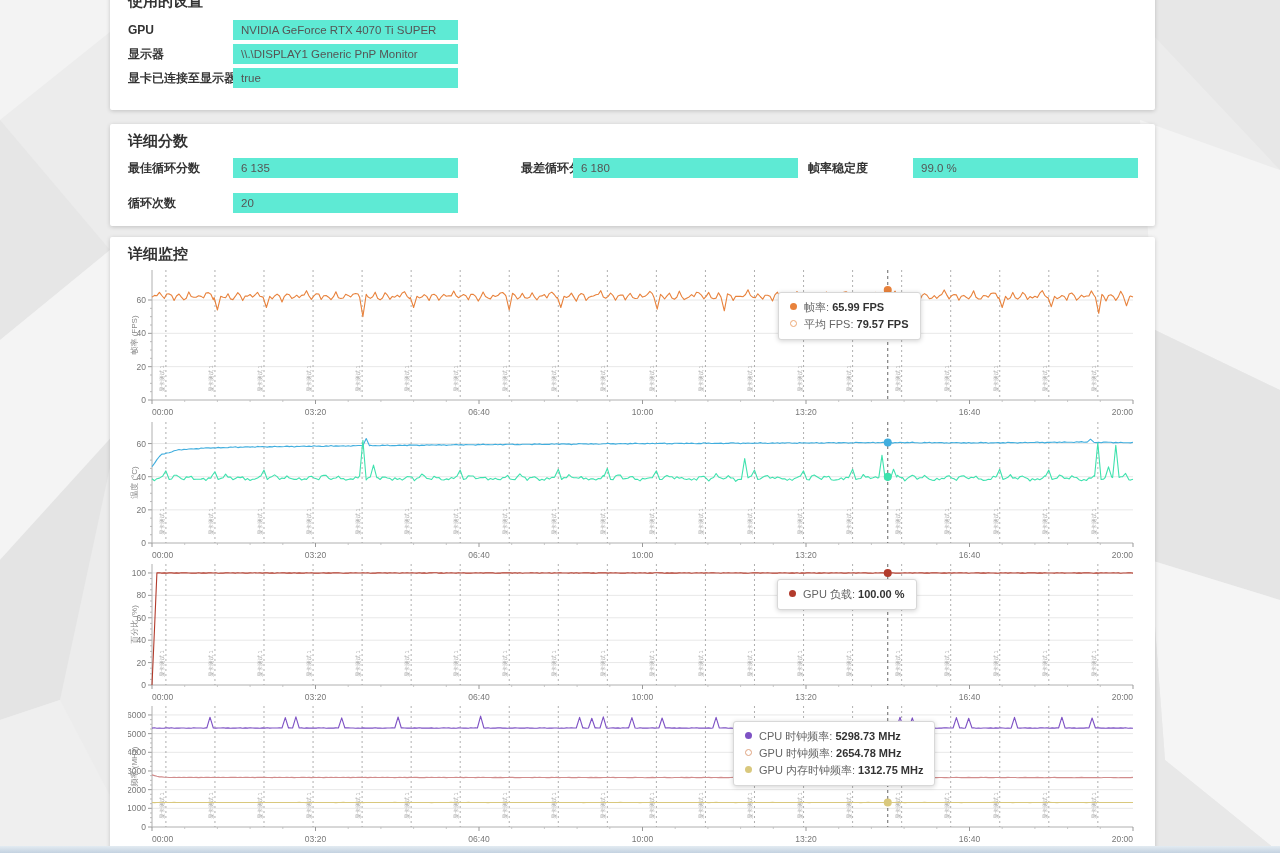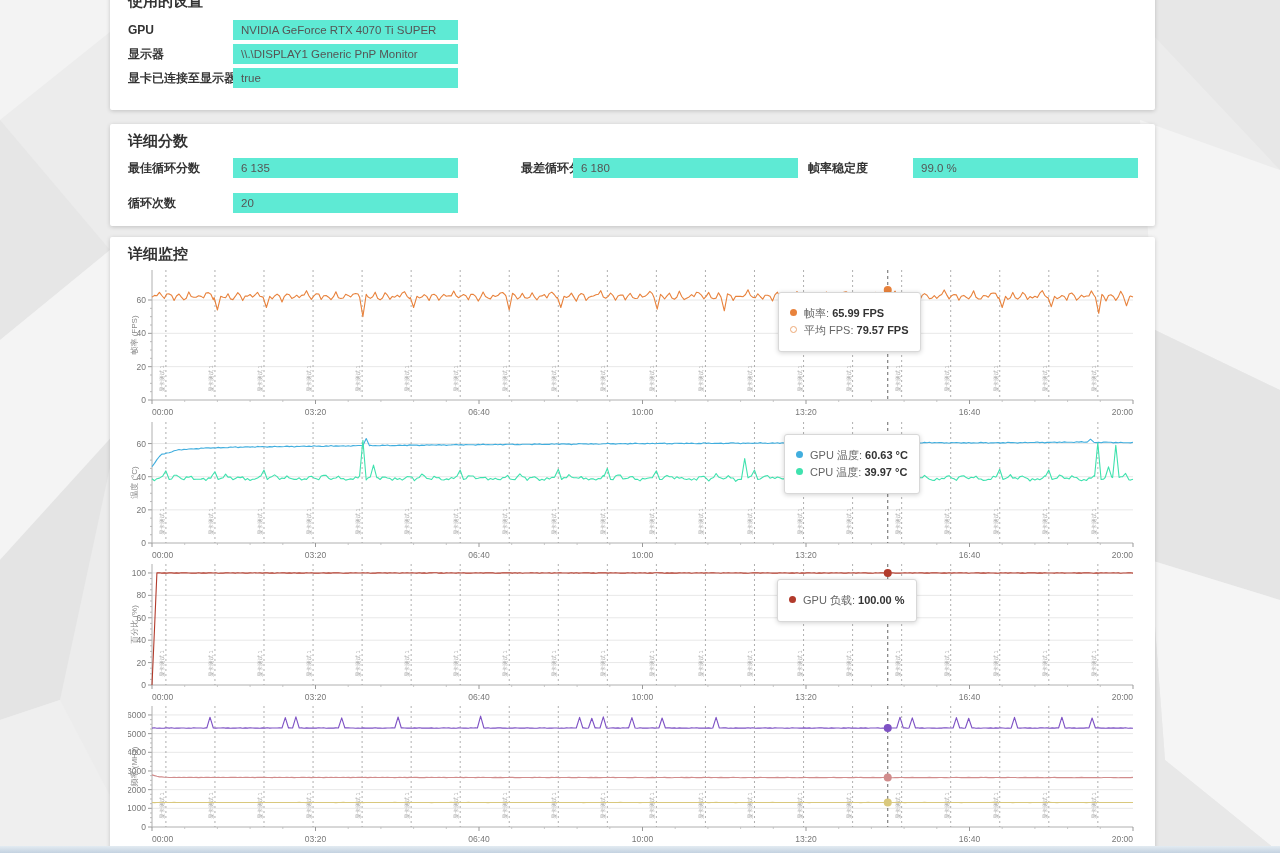--- a/index.html
+++ b/index.html
@@ -13,21 +13,21 @@
   .kv label{position:absolute;left:18px;top:0;line-height:20px;font-size:12px;font-weight:bold;color:#333;white-space:nowrap;}
   .kv .val{position:absolute;left:123px;top:0;width:225px;height:20px;box-sizing:border-box;
     background:#5eead4;font-size:11.5px;color:#555;line-height:20px;padding-left:8px;white-space:nowrap;overflow:hidden;}
   .kv.c2 label{left:373px;margin-left:38px;} .kv.c2 .val{left:463px;}
   .kv.c3 label{left:698px;} .kv.c3 .val{left:803px;}
   .charts{position:absolute;top:33px;left:0;right:0;}
   .chart-row{position:relative;width:100%;}
   .chart-row svg{display:block;margin-left:18px;}
   .h1{height:152px;} .h2{height:142px;}
   .tooltip{position:absolute;background:#fff;border:1px solid #d8d8d8;border-radius:3px;
-    box-shadow:0 1px 5px rgba(0,0,0,.18);padding:12px 11px;font-size:11px;color:#666;
+    box-shadow:0 1px 5px rgba(0,0,0,.18);padding:6px 11px;font-size:11px;color:#666;
     white-space:nowrap;z-index:3;}
   .tt-row{line-height:17px;}
   .tt-row b{color:#333;}
   .dot{display:inline-block;width:7px;height:7px;border-radius:50%;margin-right:7px;vertical-align:1px;}
   .dot.hollow{width:5px;height:5px;background:#fff !important;border:1.5px solid;}
   .bottom-bar{position:absolute;left:0;right:0;bottom:0;height:7px;z-index:4;
     background:linear-gradient(#e3ebf2,#c3d2e0);}
 </style>
 </head>
 <body>
@@ -303,24 +303,20 @@
           <text font-size="5.5" fill="#aaa" transform="translate(918.7975,113) rotate(-90)">显卡测试 1</text>
           <line x1="969.8475" x2="969.8475" y1="0" y2="121" stroke="#9a9a9a" stroke-width="0.8" stroke-dasharray="2 3"></line>
           <text font-size="5.5" fill="#aaa" transform="translate(967.8475,113) rotate(-90)">显卡测试 1</text>
           <text font-size="8" fill="#888" text-anchor="middle" transform="translate(9,60.5) rotate(-90)">温度 (°C)</text>
           <path d="M24.0 44.7L26.5 41.4L28.9 37.6L31.4 34.5L33.8 32.1L36.3 32.0L38.7 31.0L41.2 30.8L43.6 29.9L46.1 28.8L48.5 28.3L51.0 27.5L53.4 28.0L55.9 27.4L58.3 27.5L60.8 27.0L63.2 26.8L65.7 27.0L68.1 26.6L70.6 26.9L73.1 26.0L75.5 26.2L78.0 25.7L80.4 25.9L82.9 26.1L85.3 25.7L87.8 26.0L90.2 25.4L92.7 25.9L95.1 25.6L97.6 25.8L100.0 25.6L102.5 25.0L104.9 25.3L107.4 24.8L109.8 25.6L112.3 25.1L114.7 25.3L117.2 24.9L119.6 24.8L122.1 25.1L124.6 24.7L127.0 25.2L129.5 24.4L131.9 24.7L134.4 24.5L136.8 24.8L139.3 25.1L141.7 24.6L144.2 24.9L146.6 24.2L149.1 24.8L151.5 24.5L154.0 24.7L156.4 24.5L158.9 24.1L161.3 24.6L163.8 24.2L166.2 25.0L168.7 24.4L171.2 24.5L173.6 24.2L176.1 24.1L178.5 24.5L181.0 24.1L183.4 24.5L185.9 23.8L188.3 24.3L190.8 24.1L193.2 24.4L195.7 24.5L198.1 23.9L200.6 24.2L203.0 23.5L205.5 24.2L207.9 23.9L210.4 24.1L212.8 24.0L215.3 23.7L217.7 24.2L220.2 23.8L222.7 24.3L225.1 23.6L227.6 23.7L230.0 23.5L232.5 23.5L234.9 23.7L238.2 16.6L241.5 23.7L242.3 23.3L244.7 23.8L247.2 23.6L249.6 23.7L252.1 23.7L254.5 23.1L257.0 23.5L259.4 23.0L261.9 23.8L264.3 23.5L266.8 23.6L269.3 23.4L271.7 23.1L274.2 23.5L276.6 23.1L279.1 23.6L281.5 22.9L284.0 23.1L286.4 23.1L288.9 23.1L291.3 23.6L293.8 23.1L296.2 23.4L298.7 22.7L301.1 23.1L303.6 22.9L306.0 23.0L308.5 23.1L310.9 22.6L313.4 23.1L315.8 22.7L318.3 23.4L320.8 23.0L323.2 22.9L325.7 22.7L328.1 22.4L330.6 23.0L333.0 22.6L335.5 23.1L337.9 22.5L340.4 22.7L342.8 22.8L345.3 22.8L347.7 23.1L350.2 22.4L352.6 22.7L355.1 22.1L357.5 22.7L360.0 22.6L362.4 22.7L364.9 22.8L367.3 22.2L369.8 22.8L372.3 22.3L374.7 22.9L377.2 22.4L379.6 22.3L382.1 22.3L384.5 22.1L387.0 22.8L389.4 22.4L391.9 22.8L394.3 22.2L396.8 22.3L399.2 22.3L401.7 22.2L404.1 22.6L406.6 21.9L409.0 22.3L411.5 21.9L413.9 22.5L416.4 22.4L418.9 22.3L421.3 22.4L423.8 21.7L426.2 22.3L428.7 21.8L431.1 22.4L433.6 21.9L436.0 21.9L438.5 22.1L440.9 21.9L443.4 22.6L445.8 22.0L448.3 22.3L450.7 21.6L453.2 21.8L455.6 21.9L458.1 21.9L460.5 22.2L463.0 21.6L465.4 22.1L467.9 21.7L470.4 22.2L472.8 22.0L475.3 21.7L477.7 21.8L480.2 21.2L482.6 21.9L485.1 21.6L487.5 22.1L490.0 21.7L492.4 21.6L494.9 21.8L497.3 21.5L499.8 22.1L502.2 21.4L504.7 21.7L507.1 21.1L509.6 21.5L512.0 21.7L514.5 21.6L517.0 21.9L519.4 21.2L521.9 21.7L524.3 21.3L526.8 21.7L529.2 21.5L531.7 21.3L534.1 21.4L536.6 21.1L539.0 21.9L541.5 21.5L543.9 21.9L546.4 21.3L548.8 21.2L551.3 21.4L553.7 21.2L556.2 21.7L558.6 21.1L561.1 21.5L563.6 21.1L566.0 21.5L568.5 21.7L570.9 21.4L573.4 21.6L575.8 20.8L578.3 21.4L580.7 21.0L583.2 21.5L585.6 21.4L588.1 21.2L590.5 21.4L593.0 21.1L595.4 21.8L597.9 21.2L600.3 21.4L602.8 20.9L605.2 20.9L607.7 21.3L610.1 21.1L612.6 21.7L615.1 21.0L617.5 21.4L620.0 21.0L622.4 21.3L624.9 21.4L627.3 21.0L629.8 21.2L632.2 20.6L634.7 21.3L637.1 21.0L639.6 21.5L642.0 21.2L644.5 20.9L646.9 21.2L649.4 20.8L651.8 21.4L654.3 20.8L656.7 21.1L659.2 20.7L661.6 20.8L664.1 21.3L666.6 21.0L669.0 21.4L671.5 20.6L673.9 21.0L676.4 20.7L678.8 21.0L681.3 21.1L683.7 20.7L686.2 21.0L688.6 20.5L691.1 21.2L693.5 20.9L696.0 21.2L698.4 20.8L700.9 20.5L703.3 20.8L705.8 20.5L708.2 21.2L710.7 20.6L713.2 20.9L715.6 20.6L718.1 20.7L720.5 21.1L723.0 20.7L725.4 21.0L727.9 20.2L730.3 20.6L732.8 20.5L735.2 20.8L737.7 20.9L740.1 20.5L742.6 20.8L745.0 20.3L747.5 21.0L749.9 20.5L752.4 20.7L754.8 20.4L757.3 20.2L759.8 20.7L762.2 20.4L764.7 21.1L767.1 20.5L769.6 20.7L772.0 20.4L774.5 20.5L776.9 20.9L779.4 20.4L781.8 20.8L784.3 20.1L786.7 20.8L789.2 20.7L791.6 21.0L794.1 21.0L796.5 20.4L799.0 20.8L801.4 20.3L803.9 21.0L806.3 20.6L808.8 20.8L811.3 20.6L813.7 20.5L816.2 21.1L818.6 20.7L821.1 21.2L823.5 20.5L826.0 20.7L828.4 20.5L830.9 20.7L833.3 21.1L835.8 20.6L838.2 21.1L840.7 20.5L843.1 21.1L845.6 20.9L848.0 21.0L850.5 20.9L852.9 20.4L855.4 20.9L857.9 20.5L860.3 21.3L862.8 20.8L865.2 20.9L867.7 20.8L870.1 20.6L872.6 21.1L875.0 20.6L877.5 21.0L879.9 20.2L882.4 20.6L884.8 20.5L887.3 20.7L889.7 21.1L892.2 20.5L894.6 20.8L897.1 20.2L899.5 20.7L902.0 20.5L904.4 20.5L906.9 20.4L909.4 20.0L911.8 20.6L914.3 20.3L916.7 20.9L919.2 20.4L921.6 20.4L924.1 20.2L926.5 20.0L929.0 20.6L931.4 20.0L933.9 20.5L936.3 19.9L938.8 20.3L941.2 20.3L943.7 20.3L946.1 20.5L948.6 19.8L951.0 20.1L953.5 19.6L955.9 20.2L958.4 20.1L959.2 20.1L962.5 17.2L965.8 20.2L968.2 20.6L970.7 20.2L973.1 20.7L975.6 20.1L978.0 20.1L980.5 20.2L982.9 20.2L985.4 20.9L987.8 20.4L990.3 20.8L992.7 20.3L995.2 20.7L997.6 20.7L1000.1 20.7L1002.5 20.9L1005.0 20.2" fill="none" stroke="#41aede" stroke-width="1.1" stroke-linejoin="round"></path>
           <path d="M24.0 56.7L26.5 58.7L28.9 56.7L31.4 56.1L33.8 54.6L34.6 54.3L37.9 48.9L41.2 57.5L43.6 57.0L46.1 53.3L48.5 53.3L51.0 54.9L53.4 56.8L55.9 57.8L58.3 54.9L60.8 55.2L63.2 54.2L65.7 57.4L68.1 57.3L70.6 57.2L73.1 57.1L75.5 56.4L78.0 58.5L80.4 55.9L82.9 56.1L83.7 54.3L86.9 49.7L90.2 57.5L92.7 56.4L95.1 55.8L97.6 52.1L100.0 55.1L102.5 55.1L104.9 57.7L107.4 56.4L109.8 55.1L112.3 55.6L114.7 54.9L117.2 57.9L119.6 56.6L122.1 58.5L124.6 57.2L127.0 57.1L129.5 56.1L131.9 54.2L132.7 54.3L136.0 48.1L139.3 57.5L141.7 55.4L144.2 54.4L146.6 52.9L149.1 54.6L151.5 57.5L154.0 56.1L156.4 56.5L158.9 53.9L161.3 56.0L163.8 56.7L166.2 57.4L168.7 57.4L171.2 55.8L173.6 58.0L176.1 56.9L178.5 57.4L181.0 54.7L183.4 54.2L185.9 55.9L188.3 56.8L190.8 57.8L193.2 54.0L195.7 53.4L198.1 53.4L200.6 56.2L203.0 57.5L205.5 56.2L207.9 56.0L210.4 54.1L212.8 56.7L215.3 56.5L217.7 58.1L220.2 57.5L222.7 56.9L225.1 57.4L227.6 54.9L230.0 56.0L231.6 53.9L234.9 18.2L238.2 58.0L239.8 56.0L242.3 54.9L245.5 43.1L248.8 55.6L249.6 55.5L252.1 57.5L254.5 55.0L257.0 55.1L259.4 56.0L261.9 56.4L264.3 58.3L266.8 55.8L269.3 57.5L271.7 56.4L274.2 58.1L276.6 56.5L279.1 54.6L281.5 54.8L284.0 55.0L286.4 58.7L288.9 56.3L291.3 55.4L293.8 52.0L296.2 53.7L298.7 56.4L301.1 56.7L303.6 57.5L306.0 54.2L308.5 55.8L310.9 55.5L313.4 57.8L315.8 58.0L318.3 56.9L320.8 57.6L323.2 55.6L325.7 56.6L328.1 54.6L328.9 54.3L332.2 48.1L335.5 57.5L337.9 56.8L340.4 53.7L342.8 54.0L345.3 54.0L347.7 56.6L350.2 56.2L352.6 55.5L355.1 55.6L357.5 55.3L360.0 57.9L362.4 56.5L364.9 57.5L367.3 56.3L369.8 57.4L372.3 57.8L374.7 55.6L377.2 55.4L379.6 53.3L382.1 57.0L384.5 57.5L387.0 57.6L389.4 54.7L391.9 51.8L394.3 54.5L396.8 55.2L399.2 58.3L401.7 55.6L404.1 55.4L406.6 54.8L409.0 56.2L411.5 58.5L413.9 57.2L416.4 58.2L418.9 55.7L421.3 57.1L423.8 55.4L426.2 55.4L427.0 54.3L430.3 47.2L433.6 57.5L436.0 55.5L438.5 55.7L440.9 52.6L443.4 54.9L445.8 55.7L448.3 55.8L450.7 56.3L453.2 54.5L455.6 57.0L458.1 56.1L460.5 57.9L463.0 56.7L465.4 56.9L467.9 57.9L470.4 56.6L472.8 56.7L475.3 53.4L476.1 54.3L479.3 46.4L482.6 57.5L485.1 57.6L487.5 54.0L490.0 53.1L492.4 53.1L494.9 57.0L497.3 56.6L499.8 56.3L502.2 54.7L504.7 54.6L507.1 57.4L509.6 57.4L512.0 58.9L514.5 56.4L517.0 57.0L519.4 56.3L521.9 55.7L524.3 55.8L525.1 54.3L528.4 48.9L531.7 57.5L534.1 57.4L536.6 54.8L539.0 53.4L541.5 54.8L543.9 54.7L546.4 56.9L548.8 54.8L551.3 56.2L553.7 55.4L556.2 57.0L558.6 57.5L561.1 56.7L563.6 58.1L566.0 56.6L568.5 58.1L570.9 54.7L573.4 54.6L575.8 54.2L578.3 56.3L580.7 59.0L583.2 56.4L585.6 55.5L588.1 51.5L590.5 54.9L593.0 55.9L595.4 57.0L597.9 56.0L600.3 53.6L602.8 56.0L605.2 56.0L607.7 59.3L610.1 57.5L612.6 57.3L613.4 57.4L616.7 36.5L620.0 55.9L622.4 54.2L623.2 54.3L626.5 48.1L629.8 57.5L632.2 57.0L634.7 55.3L637.1 54.1L639.6 53.5L642.0 56.2L644.5 55.3L646.9 56.4L649.4 55.0L651.8 55.7L654.3 56.9L656.7 56.8L659.2 58.4L661.6 56.9L664.1 58.4L666.6 56.4L669.0 55.4L671.5 54.2L672.3 54.3L675.5 48.9L678.8 57.5L681.3 57.9L683.7 53.9L686.2 53.1L688.6 54.5L691.1 56.0L693.5 57.4L696.0 54.4L698.4 55.0L700.9 54.3L703.3 57.7L705.8 58.3L708.2 57.9L710.7 57.5L713.2 55.9L715.6 57.7L718.1 55.2L720.5 55.6L721.3 54.3L724.6 47.2L727.9 57.5L730.3 56.8L732.8 56.5L735.2 52.5L737.7 55.1L740.1 54.6L742.6 56.6L745.0 55.8L747.5 54.8L749.9 56.1L750.8 55.6L754.0 33.2L757.3 57.6L759.8 58.6L762.2 57.3L765.5 47.2L768.7 55.1L769.6 53.3L772.0 55.3L774.5 55.6L776.9 58.8L779.4 56.4L781.8 54.8L784.3 53.3L786.7 54.3L789.2 57.3L791.6 55.7L794.1 55.8L796.5 53.4L799.0 55.5L801.4 57.2L803.9 58.1L806.3 58.5L808.8 56.3L811.3 57.9L813.7 56.4L816.2 56.7L818.6 54.4L821.1 53.7L823.5 55.9L826.0 56.7L828.4 58.4L830.9 54.9L833.3 54.1L835.8 53.8L838.2 55.6L840.7 56.8L843.1 55.3L845.6 55.7L848.0 54.1L850.5 56.9L852.9 57.0L855.4 58.4L857.9 58.3L860.3 57.3L862.8 57.5L865.2 54.2L867.7 55.1L868.5 54.3L871.7 47.2L875.0 57.5L877.5 56.4L879.9 55.3L882.4 52.6L884.8 56.1L887.3 55.6L889.7 57.1L892.2 54.5L894.6 54.1L897.1 55.6L899.5 56.4L902.0 59.0L904.4 56.7L906.9 58.0L909.4 56.7L911.8 57.8L914.3 56.3L916.7 53.9L917.5 54.3L920.8 48.1L924.1 57.5L926.5 56.8L929.0 56.1L931.4 53.1L933.9 54.0L936.3 56.4L938.8 56.1L941.2 56.9L943.7 53.8L946.1 55.3L948.6 55.5L951.0 57.7L953.5 58.7L955.9 57.6L958.4 58.5L960.9 55.9L963.3 56.1L965.8 53.9L966.6 54.3L969.8 20.7L973.1 57.5L975.6 57.1L977.2 55.5L980.5 44.8L983.7 55.1L984.6 55.6L987.8 23.2L991.1 55.4L992.7 54.8L994.4 54.8L997.6 51.4L1000.9 57.7L1002.5 58.1L1005.0 57.3" fill="none" stroke="#3fe2ae" stroke-width="1.1" stroke-linejoin="round"></path>
           <line x1="759.75" x2="759.75" y1="0" y2="121" stroke="#666" stroke-width="1" stroke-dasharray="3 3"></line>
           <circle cx="759.75" cy="20.50369863013698" r="4" fill="#41aede"></circle>
           <circle cx="759.75" cy="54.748356164383566" r="4" fill="#3fe2ae"></circle>
         </svg>
-        <div class="tooltip" style="left: 674px; top: 12px;">
-          <div class="tt-row"><span class="dot" style="background: rgb(65, 174, 222);"></span>GPU 温度: <b>60.63 °C</b></div>
-          <div class="tt-row"><span class="dot" style="background: rgb(63, 226, 174);"></span>CPU 温度: <b>39.97 °C</b></div>
-        </div>
       </div>
     <div class="chart-row h2">
         <svg width="1010" height="143">
           <line x1="20" x2="24" y1="121" y2="121" stroke="#999" stroke-width="1"></line>
           <text x="18" y="124" text-anchor="end" font-size="8.5" fill="#777">0</text>
           <line x1="24" x2="1005" y1="98.5925925925926" y2="98.5925925925926" stroke="#e8e8e8" stroke-width="1"></line>
           <line x1="20" x2="24" y1="98.5925925925926" y2="98.5925925925926" stroke="#999" stroke-width="1"></line>
           <text x="18" y="101.5925925925926" text-anchor="end" font-size="8.5" fill="#777">20</text>
           <line x1="24" x2="1005" y1="76.18518518518519" y2="76.18518518518519" stroke="#e8e8e8" stroke-width="1"></line>
           <line x1="20" x2="24" y1="76.18518518518519" y2="76.18518518518519" stroke="#999" stroke-width="1"></line>
@@ -560,17 +556,22 @@
           <text font-size="5.5" fill="#aaa" transform="translate(967.8475,113) rotate(-90)">显卡测试 1</text>
           <text font-size="8" fill="#888" text-anchor="middle" transform="translate(9,60.5) rotate(-90)">频率 (MHz)</text>
           <path d="M24.0 22.1L26.5 21.8L28.9 22.2L31.4 22.1L33.8 22.2L36.3 22.1L38.7 21.8L41.2 22.1L43.6 21.8L46.1 22.2L48.5 22.0L51.0 22.1L53.4 22.0L55.9 22.0L58.3 22.3L60.8 22.0L63.2 22.2L65.7 21.8L68.1 22.0L70.6 22.0L73.1 22.0L75.5 22.2L78.0 21.9L78.8 22.0L82.0 11.2L85.3 22.0L87.8 22.1L90.2 22.0L92.7 22.0L95.1 21.8L97.6 22.1L100.0 21.9L102.5 22.3L104.9 22.0L107.4 22.1L109.8 22.0L112.3 21.9L114.7 22.2L117.2 21.9L119.6 22.1L122.1 21.8L124.6 22.0L127.0 22.1L129.5 22.1L131.9 22.2L134.4 21.9L136.8 22.1L139.3 21.8L141.7 22.1L144.2 22.0L146.6 22.0L149.1 22.0L151.5 21.9L154.0 22.0L157.3 11.6L160.5 22.0L161.3 21.9L163.8 22.0L164.6 22.0L167.9 10.8L171.2 22.0L173.6 21.9L176.1 22.2L178.5 21.9L181.0 22.1L183.4 22.1L185.9 22.1L188.3 22.1L190.8 21.8L193.2 22.0L195.7 21.8L198.1 22.2L200.6 22.1L203.0 22.1L205.5 22.1L207.9 21.9L210.4 22.0L213.7 11.8L216.9 22.0L217.7 21.8L220.2 21.9L222.7 22.0L225.1 22.0L227.6 22.3L230.0 22.0L232.5 22.2L234.9 21.9L237.4 22.1L239.8 22.1L242.3 22.0L244.7 22.1L247.2 21.8L249.6 22.1L252.1 22.0L254.5 22.3L257.0 22.1L259.4 22.0L261.9 22.0L264.3 21.8L266.8 22.0L270.1 11.0L273.3 22.0L274.2 21.9L276.6 22.0L279.1 22.1L281.5 22.1L284.0 22.3L286.4 21.9L288.9 22.1L291.3 21.8L293.8 22.1L296.2 22.1L298.7 22.0L301.1 22.1L303.6 21.9L306.0 22.2L308.5 22.0L310.9 22.2L313.4 22.0L315.8 21.9L318.3 22.0L320.8 21.9L323.2 22.2L325.7 22.0L328.1 22.2L330.6 21.9L333.0 22.0L335.5 22.1L337.9 22.0L340.4 22.2L342.8 21.8L345.3 22.0L347.7 21.9L349.4 22.0L352.6 10.1L355.9 22.0L357.5 22.1L360.0 21.8L362.4 22.2L364.9 22.0L367.3 22.1L369.8 21.9L372.3 21.9L374.7 22.1L377.2 22.0L379.6 22.3L382.1 22.0L384.5 22.1L387.0 21.9L389.4 22.0L391.9 22.1L394.3 22.0L396.8 22.1L399.2 21.8L401.7 22.1L404.1 22.0L406.6 22.2L409.0 22.2L411.5 21.9L413.9 22.0L416.4 21.8L418.9 22.2L421.3 22.0L423.8 22.1L426.2 22.0L428.7 22.0L431.1 22.2L433.6 22.0L436.0 22.3L438.5 21.9L440.9 22.0L443.4 21.8L445.8 22.0L448.3 22.0L451.6 11.4L454.8 22.0L455.6 21.9L458.1 22.2L460.5 22.0L463.8 12.3L467.1 22.0L467.9 21.8L470.4 22.0L472.0 22.0L475.3 10.8L478.5 22.0L480.2 22.2L482.6 22.0L485.1 21.9L487.5 22.1L490.0 21.9L492.4 22.2L494.9 21.8L497.3 22.0L499.8 21.9L500.6 22.0L503.9 11.6L507.1 22.0L509.6 22.2L512.0 21.8L514.5 22.1L517.0 22.0L519.4 22.1L521.9 22.0L524.3 21.9L526.8 22.1L529.2 22.0L530.9 22.0L534.1 12.0L537.4 22.0L539.0 21.9L541.5 21.9L543.9 22.1L546.4 21.9L548.8 22.2L551.3 21.9L553.7 22.1L556.2 22.0L558.6 22.1L561.1 22.2L563.6 21.9L566.0 22.0L568.5 21.8L570.9 22.1L573.4 22.0L575.8 22.1L578.3 22.1L580.7 21.9L583.2 22.2L584.8 22.0L588.1 11.4L591.3 22.0L593.0 22.0L595.4 21.9L597.9 21.9L600.3 22.2L602.8 22.0L605.2 22.2L607.7 21.9L610.1 22.1L612.6 22.0L615.1 22.1L617.5 22.1L620.0 21.8L622.4 22.1L624.9 21.8L627.3 22.2L629.8 22.1L632.2 22.1L634.7 22.0L637.1 21.8L639.6 22.1L642.0 21.9L644.5 22.2L646.9 21.9L649.4 22.0L651.8 22.0L654.3 22.0L656.7 22.3L659.2 22.0L661.6 22.2L664.1 21.8L666.6 22.0L669.0 22.0L671.5 22.1L673.9 22.1L676.4 21.9L678.8 22.1L681.3 21.9L683.7 22.3L686.2 22.1L688.6 22.0L691.1 21.9L693.5 21.8L696.0 22.1L698.4 22.0L700.9 22.3L703.3 21.9L705.8 22.1L708.2 22.0L710.7 22.0L713.2 22.2L715.6 21.9L718.1 22.1L720.5 21.8L723.0 22.1L725.4 22.1L727.9 22.1L730.3 22.2L732.8 21.9L735.2 22.1L737.7 21.9L740.1 22.2L742.6 22.0L745.0 22.0L747.5 22.0L749.9 21.9L752.4 22.3L754.8 22.0L757.3 22.3L759.8 21.9L762.2 22.0L764.7 22.0L767.1 22.0L768.7 22.0L772.0 11.2L775.3 22.0L776.9 21.9L779.4 22.2L781.0 22.0L784.3 11.8L787.5 22.0L789.2 21.8L791.6 22.1L794.1 21.9L796.5 22.2L799.0 22.0L801.4 22.0L803.9 22.1L806.3 22.0L808.8 22.3L811.3 22.0L813.7 22.1L816.2 21.8L818.6 21.9L821.1 22.0L823.5 22.0L825.1 22.0L828.4 11.6L831.7 22.0L833.3 21.9L835.8 22.2L837.4 22.0L840.7 12.3L844.0 22.0L845.6 21.8L848.0 22.2L850.5 22.0L852.9 22.3L855.4 22.0L857.9 22.0L860.3 22.1L862.8 21.9L865.2 22.2L867.7 21.9L870.1 22.1L872.6 21.8L875.0 22.0L877.5 22.2L879.9 22.1L882.4 22.2L883.2 22.0L886.5 11.4L889.7 22.0L892.2 22.1L894.6 22.0L897.1 21.9L899.5 22.1L902.0 21.9L904.4 22.3L906.9 22.0L909.4 22.2L911.8 21.9L914.3 21.9L916.7 22.0L919.2 21.9L921.6 22.2L924.1 21.9L926.5 22.1L929.0 21.9L930.6 22.0L933.9 11.2L937.1 22.0L938.8 22.1L941.2 21.7L943.7 22.1L946.1 21.9L948.6 22.2L951.0 22.1L953.5 22.0L955.9 22.1L958.4 21.9L960.9 22.0L964.1 12.0L967.4 22.0L968.2 21.9L970.7 21.9L973.1 22.1L975.6 22.0L978.0 22.3L980.5 21.9L982.9 22.1L985.4 21.9L987.8 22.1L990.3 22.1L992.7 21.9L995.2 22.1L997.6 21.8L1000.1 22.2L1002.5 22.0L1005.0 22.2" fill="none" stroke="#7e52c4" stroke-width="1.1" stroke-linejoin="round"></path>
           <path d="M24.0 68.9L26.5 69.6L28.9 70.3L31.4 70.9L33.8 70.9L36.3 71.2L38.7 71.2L41.2 71.5L43.6 71.5L46.1 71.4L48.5 71.5L51.0 71.3L53.4 71.5L55.9 71.4L58.3 71.5L60.8 71.4L63.2 71.4L65.7 71.5L68.1 71.4L70.6 71.6L73.1 71.4L75.5 71.5L78.0 71.3L80.4 71.4L82.9 71.5L85.3 71.4L87.8 71.5L90.2 71.3L92.7 71.5L95.1 71.4L97.6 71.5L100.0 71.5L102.5 71.4L104.9 71.4L107.4 71.3L109.8 71.5L112.3 71.4L114.7 71.5L117.2 71.4L119.6 71.4L122.1 71.5L124.6 71.4L127.0 71.6L129.5 71.3L131.9 71.4L134.4 71.3L136.8 71.4L139.3 71.5L141.7 71.5L144.2 71.6L146.6 71.3L149.1 71.5L151.5 71.4L154.0 71.5L156.4 71.5L158.9 71.4L161.3 71.5L163.8 71.4L166.2 71.6L168.7 71.5L171.2 71.5L173.6 71.4L176.1 71.4L178.5 71.5L181.0 71.4L183.4 71.6L185.9 71.4L188.3 71.5L190.8 71.4L193.2 71.5L195.7 71.6L198.1 71.4L200.6 71.5L203.0 71.3L205.5 71.5L207.9 71.4L210.4 71.5L212.8 71.5L215.3 71.4L217.7 71.5L220.2 71.4L222.7 71.6L225.1 71.4L227.6 71.5L230.0 71.4L232.5 71.4L234.9 71.5L237.4 71.4L239.8 71.6L242.3 71.4L244.7 71.5L247.2 71.4L249.6 71.5L252.1 71.5L254.5 71.4L257.0 71.5L259.4 71.3L261.9 71.5L264.3 71.5L266.8 71.6L269.3 71.5L271.7 71.4L274.2 71.5L276.6 71.4L279.1 71.6L281.5 71.4L284.0 71.5L286.4 71.4L288.9 71.4L291.3 71.6L293.8 71.5L296.2 71.6L298.7 71.4L301.1 71.5L303.6 71.4L306.0 71.5L308.5 71.5L310.9 71.4L313.4 71.5L315.8 71.4L318.3 71.6L320.8 71.5L323.2 71.5L325.7 71.5L328.1 71.4L330.6 71.5L333.0 71.4L335.5 71.6L337.9 71.4L340.4 71.5L342.8 71.5L345.3 71.5L347.7 71.6L350.2 71.4L352.6 71.5L355.1 71.3L357.5 71.5L360.0 71.5L362.4 71.5L364.9 71.6L367.3 71.4L369.8 71.6L372.3 71.4L374.7 71.6L377.2 71.5L379.6 71.5L382.1 71.4L384.5 71.4L387.0 71.6L389.4 71.5L391.9 71.6L394.3 71.5L396.8 71.5L399.2 71.5L401.7 71.5L404.1 71.6L406.6 71.4L409.0 71.5L411.5 71.4L413.9 71.5L416.4 71.5L418.9 71.6L421.3 71.6L423.8 71.4L426.2 71.5L428.7 71.4L431.1 71.6L433.6 71.5L436.0 71.5L438.5 71.5L440.9 71.4L443.4 71.6L445.8 71.5L448.3 71.6L450.7 71.4L453.2 71.5L455.6 71.5L458.1 71.5L460.5 71.6L463.0 71.4L465.4 71.6L467.9 71.4L470.4 71.6L472.8 71.6L475.3 71.5L477.7 71.5L480.2 71.4L482.6 71.5L485.1 71.4L487.5 71.6L490.0 71.5L492.4 71.5L494.9 71.5L497.3 71.5L499.8 71.6L502.2 71.5L504.7 71.6L507.1 71.4L509.6 71.5L512.0 71.5L514.5 71.5L517.0 71.7L519.4 71.5L521.9 71.6L524.3 71.4L526.8 71.6L529.2 71.5L531.7 71.5L534.1 71.5L536.6 71.4L539.0 71.6L541.5 71.5L543.9 71.7L546.4 71.5L548.8 71.5L551.3 71.5L553.7 71.4L556.2 71.6L558.6 71.4L561.1 71.6L563.6 71.4L566.0 71.5L568.5 71.6L570.9 71.6L573.4 71.6L575.8 71.4L578.3 71.5L580.7 71.4L583.2 71.6L585.6 71.5L588.1 71.5L590.5 71.6L593.0 71.4L595.4 71.6L597.9 71.5L600.3 71.6L602.8 71.5L605.2 71.4L607.7 71.5L610.1 71.5L612.6 71.7L615.1 71.5L617.5 71.6L620.0 71.5L622.4 71.5L624.9 71.6L627.3 71.5L629.8 71.6L632.2 71.4L634.7 71.5L637.1 71.5L639.6 71.6L642.0 71.6L644.5 71.5L646.9 71.6L649.4 71.4L651.8 71.6L654.3 71.5L656.7 71.6L659.2 71.4L661.6 71.5L664.1 71.6L666.6 71.5L669.0 71.7L671.5 71.5L673.9 71.6L676.4 71.4L678.8 71.5L681.3 71.6L683.7 71.5L686.2 71.6L688.6 71.4L691.1 71.6L693.5 71.5L696.0 71.6L698.4 71.6L700.9 71.5L703.3 71.5L705.8 71.4L708.2 71.6L710.7 71.5L713.2 71.6L715.6 71.5L718.1 71.5L720.5 71.6L723.0 71.5L725.4 71.6L727.9 71.4L730.3 71.5L732.8 71.4L735.2 71.6L737.7 71.6L740.1 71.5L742.6 71.6L745.0 71.4L747.5 71.6L749.9 71.5L752.4 71.6L754.8 71.5L757.3 71.4L759.8 71.5L762.2 71.5L764.7 71.7L767.1 71.5L769.6 71.6L772.0 71.5L774.5 71.5L776.9 71.6L779.4 71.5L781.8 71.6L784.3 71.4L786.7 71.6L789.2 71.5L791.6 71.6L794.1 71.6L796.5 71.5L799.0 71.6L801.4 71.4L803.9 71.6L806.3 71.5L808.8 71.6L811.3 71.5L813.7 71.5L816.2 71.6L818.6 71.5L821.1 71.7L823.5 71.5L826.0 71.5L828.4 71.4L830.9 71.5L833.3 71.6L835.8 71.5L838.2 71.6L840.7 71.4L843.1 71.6L845.6 71.5L848.0 71.6L850.5 71.6L852.9 71.4L855.4 71.5L857.9 71.4L860.3 71.6L862.8 71.5L865.2 71.6L867.7 71.5L870.1 71.5L872.6 71.6L875.0 71.5L877.5 71.6L879.9 71.4L882.4 71.5L884.8 71.5L887.3 71.5L889.7 71.7L892.2 71.5L894.6 71.6L897.1 71.4L899.5 71.6L902.0 71.5L904.4 71.6L906.9 71.6L909.4 71.4L911.8 71.6L914.3 71.5L916.7 71.7L919.2 71.6L921.6 71.6L924.1 71.5L926.5 71.4L929.0 71.6L931.4 71.5L933.9 71.6L936.3 71.5L938.8 71.6L941.2 71.5L943.7 71.6L946.1 71.7L948.6 71.5L951.0 71.6L953.5 71.4L955.9 71.6L958.4 71.5L960.9 71.6L963.3 71.6L965.8 71.5L968.2 71.6L970.7 71.5L973.1 71.7L975.6 71.5L978.0 71.5L980.5 71.5L982.9 71.5L985.4 71.6L987.8 71.5L990.3 71.7L992.7 71.5L995.2 71.6L997.6 71.6L1000.1 71.6L1002.5 71.6L1005.0 71.4" fill="none" stroke="#d18c8c" stroke-width="1.1" stroke-linejoin="round"></path>
           <path d="M24.0 96.5L26.5 96.6L28.9 96.5L31.4 96.5L33.8 96.5L36.3 96.5L38.7 96.5L41.2 96.5L43.6 96.5L46.1 96.4L48.5 96.5L51.0 96.5L53.4 96.5L55.9 96.5L58.3 96.5L60.8 96.5L63.2 96.5L65.7 96.5L68.1 96.5L70.6 96.5L73.1 96.5L75.5 96.5L78.0 96.5L80.4 96.5L82.9 96.6L85.3 96.5L87.8 96.5L90.2 96.5L92.7 96.5L95.1 96.5L97.6 96.5L100.0 96.5L102.5 96.5L104.9 96.5L107.4 96.5L109.8 96.5L112.3 96.5L114.7 96.5L117.2 96.5L119.6 96.5L122.1 96.5L124.6 96.5L127.0 96.5L129.5 96.5L131.9 96.5L134.4 96.5L136.8 96.5L139.3 96.5L141.7 96.5L144.2 96.5L146.6 96.5L149.1 96.5L151.5 96.5L154.0 96.5L156.4 96.5L158.9 96.5L161.3 96.5L163.8 96.5L166.2 96.5L168.7 96.5L171.2 96.4L173.6 96.5L176.1 96.5L178.5 96.6L181.0 96.5L183.4 96.5L185.9 96.5L188.3 96.5L190.8 96.5L193.2 96.5L195.7 96.5L198.1 96.5L200.6 96.5L203.0 96.5L205.5 96.5L207.9 96.6L210.4 96.5L212.8 96.5L215.3 96.4L217.7 96.5L220.2 96.5L222.7 96.5L225.1 96.5L227.6 96.5L230.0 96.5L232.5 96.5L234.9 96.6L237.4 96.5L239.8 96.5L242.3 96.5L244.7 96.5L247.2 96.5L249.6 96.5L252.1 96.5L254.5 96.5L257.0 96.5L259.4 96.5L261.9 96.5L264.3 96.5L266.8 96.4L269.3 96.5L271.7 96.5L274.2 96.5L276.6 96.5L279.1 96.5L281.5 96.5L284.0 96.5L286.4 96.5L288.9 96.5L291.3 96.5L293.8 96.5L296.2 96.5L298.7 96.5L301.1 96.5L303.6 96.6L306.0 96.5L308.5 96.5L310.9 96.5L313.4 96.5L315.8 96.5L318.3 96.5L320.8 96.5L323.2 96.4L325.7 96.5L328.1 96.5L330.6 96.5L333.0 96.5L335.5 96.5L337.9 96.5L340.4 96.4L342.8 96.5L345.3 96.5L347.7 96.5L350.2 96.5L352.6 96.5L355.1 96.5L357.5 96.5L360.0 96.6L362.4 96.5L364.9 96.5L367.3 96.5L369.8 96.5L372.3 96.5L374.7 96.5L377.2 96.5L379.6 96.5L382.1 96.5L384.5 96.5L387.0 96.5L389.4 96.5L391.9 96.5L394.3 96.5L396.8 96.5L399.2 96.5L401.7 96.5L404.1 96.5L406.6 96.5L409.0 96.5L411.5 96.5L413.9 96.5L416.4 96.5L418.9 96.5L421.3 96.5L423.8 96.5L426.2 96.5L428.7 96.5L431.1 96.5L433.6 96.5L436.0 96.5L438.5 96.5L440.9 96.5L443.4 96.5L445.8 96.5L448.3 96.5L450.7 96.5L453.2 96.5L455.6 96.6L458.1 96.5L460.5 96.5L463.0 96.5L465.4 96.5L467.9 96.5L470.4 96.5L472.8 96.5L475.3 96.5L477.7 96.5L480.2 96.5L482.6 96.5L485.1 96.5L487.5 96.5L490.0 96.5L492.4 96.4L494.9 96.5L497.3 96.5L499.8 96.5L502.2 96.5L504.7 96.5L507.1 96.5L509.6 96.5L512.0 96.6L514.5 96.5L517.0 96.5L519.4 96.5L521.9 96.5L524.3 96.5L526.8 96.5L529.2 96.5L531.7 96.5L534.1 96.5L536.6 96.5L539.0 96.5L541.5 96.5L543.9 96.5L546.4 96.5L548.8 96.5L551.3 96.5L553.7 96.5L556.2 96.5L558.6 96.5L561.1 96.5L563.6 96.5L566.0 96.5L568.5 96.5L570.9 96.5L573.4 96.5L575.8 96.5L578.3 96.5L580.7 96.6L583.2 96.5L585.6 96.5L588.1 96.4L590.5 96.5L593.0 96.5L595.4 96.5L597.9 96.5L600.3 96.5L602.8 96.5L605.2 96.5L607.7 96.6L610.1 96.5L612.6 96.5L615.1 96.5L617.5 96.5L620.0 96.5L622.4 96.5L624.9 96.5L627.3 96.5L629.8 96.5L632.2 96.5L634.7 96.5L637.1 96.5L639.6 96.5L642.0 96.5L644.5 96.4L646.9 96.5L649.4 96.5L651.8 96.5L654.3 96.5L656.7 96.5L659.2 96.5L661.6 96.5L664.1 96.5L666.6 96.5L669.0 96.5L671.5 96.5L673.9 96.5L676.4 96.5L678.8 96.5L681.3 96.6L683.7 96.5L686.2 96.5L688.6 96.5L691.1 96.5L693.5 96.5L696.0 96.5L698.4 96.5L700.9 96.5L703.3 96.5L705.8 96.5L708.2 96.5L710.7 96.5L713.2 96.5L715.6 96.5L718.1 96.5L720.5 96.5L723.0 96.5L725.4 96.5L727.9 96.5L730.3 96.5L732.8 96.6L735.2 96.5L737.7 96.5L740.1 96.4L742.6 96.5L745.0 96.5L747.5 96.5L749.9 96.5L752.4 96.5L754.8 96.5L757.3 96.5L759.8 96.5L762.2 96.5L764.7 96.5L767.1 96.5L769.6 96.4L772.0 96.5L774.5 96.5L776.9 96.6L779.4 96.5L781.8 96.5L784.3 96.5L786.7 96.5L789.2 96.5L791.6 96.5L794.1 96.5L796.5 96.4L799.0 96.5L801.4 96.5L803.9 96.5L806.3 96.5L808.8 96.5L811.3 96.5L813.7 96.5L816.2 96.5L818.6 96.5L821.1 96.5L823.5 96.5L826.0 96.5L828.4 96.5L830.9 96.5L833.3 96.6L835.8 96.5L838.2 96.5L840.7 96.5L843.1 96.5L845.6 96.5L848.0 96.5L850.5 96.5L852.9 96.5L855.4 96.5L857.9 96.5L860.3 96.5L862.8 96.5L865.2 96.4L867.7 96.5L870.1 96.5L872.6 96.5L875.0 96.5L877.5 96.5L879.9 96.5L882.4 96.5L884.8 96.6L887.3 96.5L889.7 96.5L892.2 96.5L894.6 96.5L897.1 96.5L899.5 96.5L902.0 96.6L904.4 96.5L906.9 96.5L909.4 96.5L911.8 96.5L914.3 96.5L916.7 96.5L919.2 96.5L921.6 96.4L924.1 96.5L926.5 96.5L929.0 96.6L931.4 96.5L933.9 96.5L936.3 96.5L938.8 96.5L941.2 96.5L943.7 96.5L946.1 96.5L948.6 96.5L951.0 96.5L953.5 96.5L955.9 96.5L958.4 96.6L960.9 96.5L963.3 96.5L965.8 96.5L968.2 96.5L970.7 96.5L973.1 96.5L975.6 96.5L978.0 96.5L980.5 96.5L982.9 96.5L985.4 96.5L987.8 96.5L990.3 96.5L992.7 96.5L995.2 96.5L997.6 96.5L1000.1 96.5L1002.5 96.5L1005.0 96.5" fill="none" stroke="#d9c87d" stroke-width="1.1" stroke-linejoin="round"></path>
           <line x1="759.75" x2="759.75" y1="0" y2="121" stroke="#666" stroke-width="1" stroke-dasharray="3 3"></line>
           <circle cx="759.75" cy="22.0576651234568" r="4" fill="#7e52c4"></circle>
           <circle cx="759.75" cy="71.42771913580246" r="4" fill="#d18c8c"></circle>
           <circle cx="759.75" cy="96.48722993827161" r="4" fill="#d9c87d"></circle>
         </svg>
+        <div class="tooltip" style="left: 623px; top: 15px;">
+          <div class="tt-row"><span class="dot" style="background: rgb(126, 82, 196);"></span>CPU 时钟频率: <b>5298.73 MHz</b></div>
+          <div class="tt-row"><span class="dot hollow" style="border-color: rgb(223, 163, 128);"></span>GPU 时钟频率: <b>2654.78 MHz</b></div>
+          <div class="tt-row"><span class="dot" style="background: rgb(217, 200, 125);"></span>GPU 内存时钟频率: <b>1312.75 MHz</b></div>
+        </div>
       </div>
   </div>
 </div>
 
 <div class="bottom-bar"></div>
 
 </body></html>

